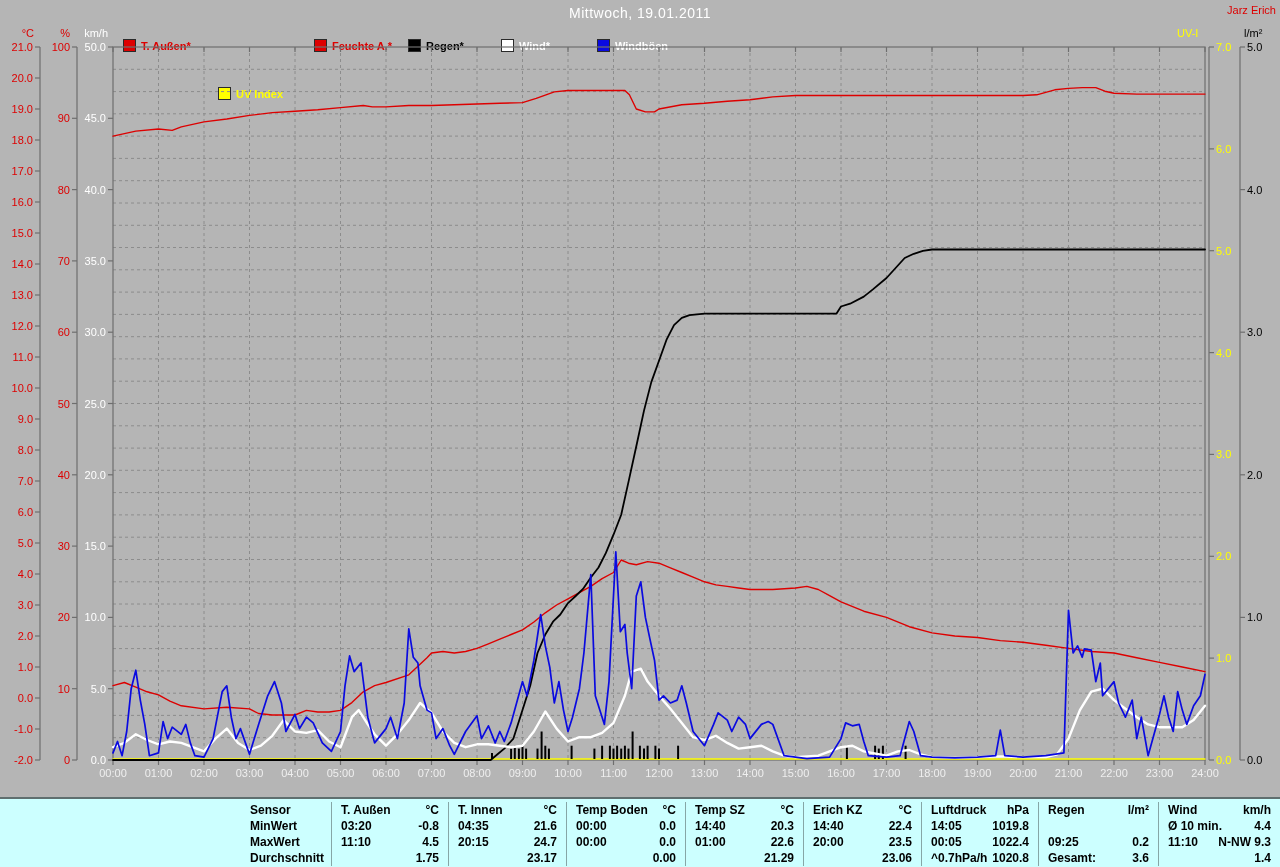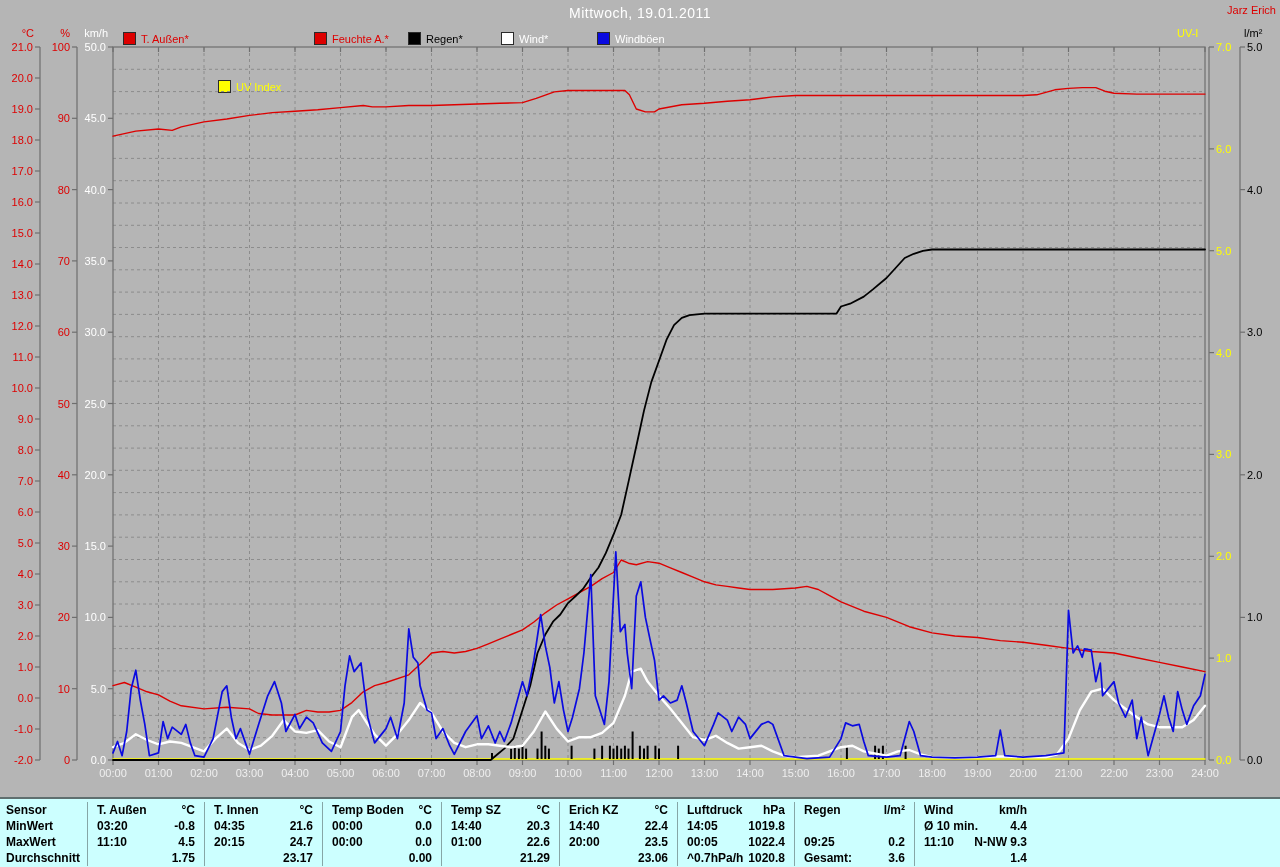--- a/index.html
+++ b/index.html
@@ -15,30 +15,30 @@
   }
   #watermark{
     position:absolute;top:4px;right:4px;color:#dd0000;font-size:11px;
   }
   .unit-hdr{position:absolute;font-size:11px;}
   #unit-c   {left:6px;  top:27px; width:28px; text-align:right; color:#dd0000;}
   #unit-pct {left:44px; top:27px; width:26px; text-align:right; color:#dd0000;}
   #unit-kmh {left:72px; top:27px; width:36px; text-align:right; color:#ffffff;}
   #unit-uvi {left:1177px; top:27px; color:#ffff00;text-align:center;}
   #unit-lm2 {left:1244px; top:27px; color:#000000;}
-  #legend{position:absolute;left:0;top:32px;height:16px;width:1280px;}
+  #legend{position:absolute;left:0;top:39px;height:16px;width:1280px;font-weight:bold;}
   .legend-item{position:absolute;top:0;display:flex;align-items:center;font-size:11px;}
   .legend-swatch{width:11px;height:11px;border:1px solid #2a2a2a;margin-right:5px;flex:none;}
   #chart-wrap{position:absolute;left:0;top:0;}
   #data-table{
     position:absolute;left:0;top:797px;width:1280px;height:70px;
     background:#ccffff;border-top:2px solid #5f6f6f;
     font-size:12px;color:#000;font-weight:bold;
   }
-  .t-row{display:flex;height:16px;line-height:16px;white-space:nowrap;}
+  .t-row{display:flex;height:16px;line-height:16px;white-space:nowrap;justify-content:flex-end;}
   .t-row.hdr{margin-top:3px;}
   .t-cell{flex:none;display:flex;box-sizing:border-box;border-left:1px solid #86a6a6;}
   .t-cell:first-child{border-left:none;}
   .t-left{padding-left:9px;flex:1;text-align:left;}
   .t-right{padding-right:9px;flex:1;text-align:right;}
   .rowlabel{width:87px;padding-left:6px;box-sizing:border-box;}
 </style>
 </head>
 <body>
 

